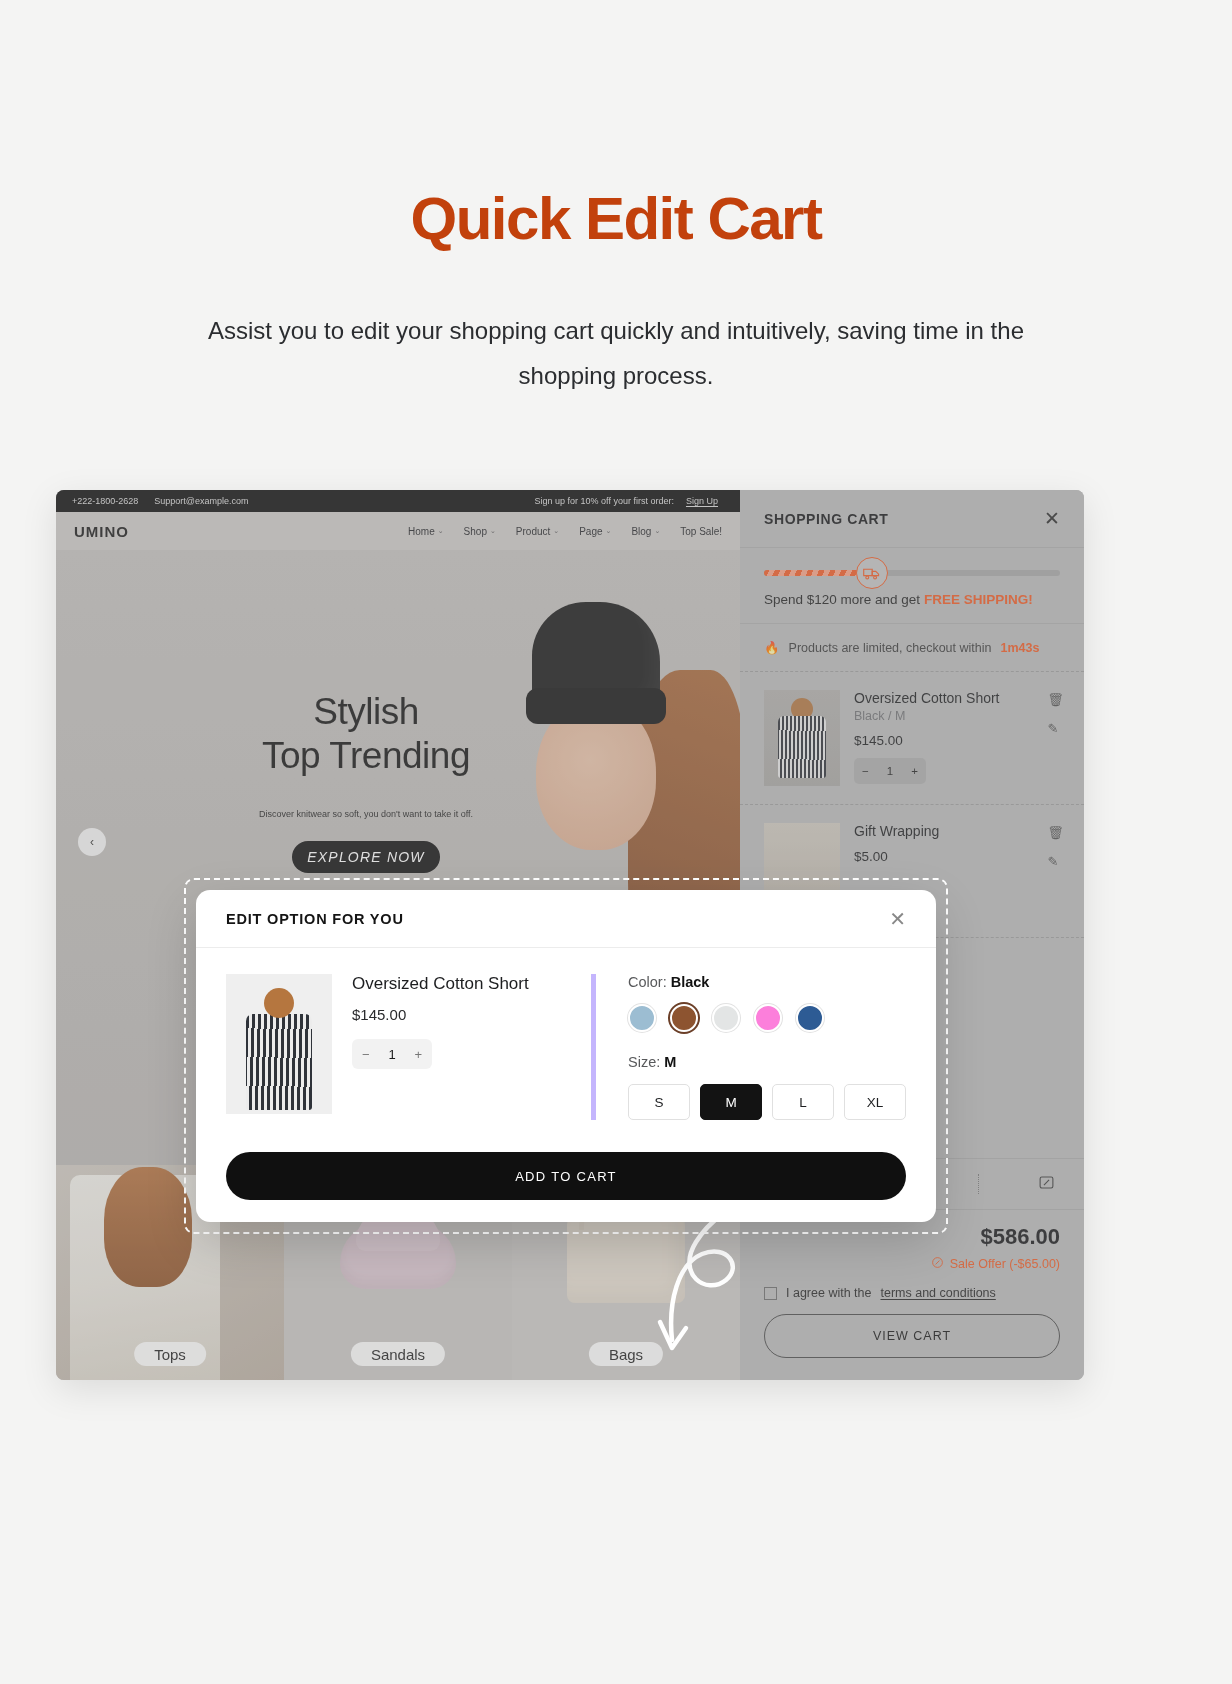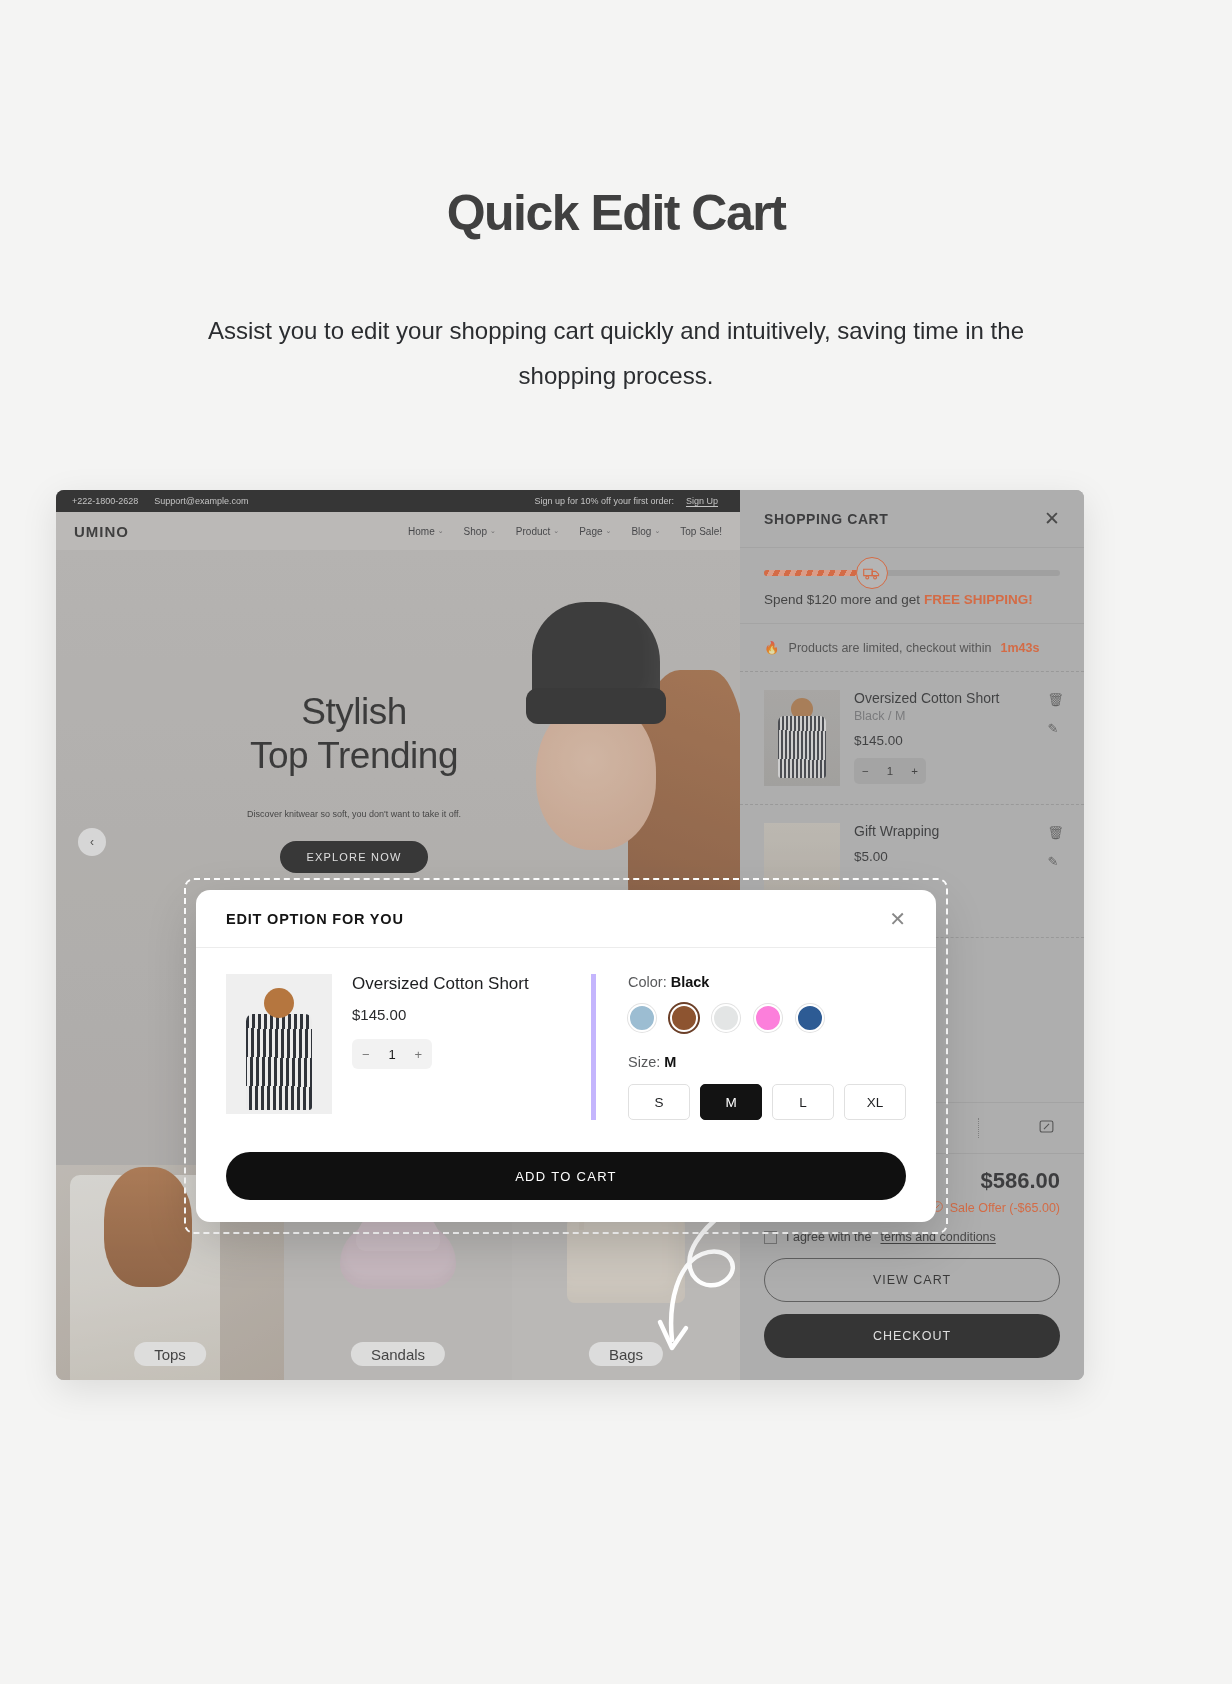--- a/index.html
+++ b/index.html
@@ -8,22 +8,22 @@
     background: #f4f4f3;
     font-family: "Liberation Sans", sans-serif;
     overflow: hidden;
   }
   .page { position: relative; width: 1232px; height: 1684px; }
 
   
   .hero-title {
     position: absolute; top: 186px; left: 0; width: 1232px;
     text-align: center;
-    font-size: 50px; font-weight: 700; letter-spacing: -1.5px;
-    color: #404040; line-height: 1.1;
+    font-size: 60px; font-weight: 700; letter-spacing: -1.5px;
+    color: #c2410c; line-height: 1.1;
   }
   .hero-sub {
     position: absolute; top: 308px; left: 50%; transform: translateX(-50%);
     width: 840px; text-align: center;
     font-size: 24px; line-height: 45px; color: #2b2d30; font-weight: 400;
   }
 
   
   .shot {
     position: absolute; left: 56px; top: 490px;
@@ -52,28 +52,28 @@
   .nav { margin-left: auto; display: flex; gap: 20px; font-size: 10px; color: #25262a; }
   .nav .navitem { display: flex; align-items: center; gap: 3px; }
   .caret { font-size: 7px; opacity: .7; }
 
   
   .hero-slide {
     position: absolute; top: 60px; left: 0; width: 684px; height: 615px;
     background: linear-gradient(180deg,#c3c0bd 0%, #bdbab7 55%, #b9b6b3 100%);
     overflow: hidden;
   }
-  .hero-copy { position: absolute; left: 148px; top: 140px; width: 300px; text-align: center; color: #151515; }
+  .hero-copy { position: absolute; left: 160px; top: 140px; width: 300px; text-align: center; color: #151515; }
   .hero-copy .l1 { font-size: 37px; letter-spacing: -.5px; line-height: 1.18; font-weight: 400; }
   .hero-copy .l2 { font-size: 37px; letter-spacing: -.5px; line-height: 1.18; font-weight: 400; }
   .hero-copy .desc { margin-top: 32px; font-size: 9px; color: #232323; }
   .explore-btn {
     margin: 22px auto 0; width: 148px; height: 32px; border-radius: 18px;
-    background: #101010; color: #fff; font-size: 11px; letter-spacing: 1.2px;
-    display: flex; align-items: center; justify-content: center;
+    background: #101010; color: #fff; font-size: 14px; letter-spacing: 1.2px;
+    display: flex; align-items: center; justify-content: center; font-style: italic;
   }
   .slider-arrow {
     position: absolute; left: 22px; top: 278px; width: 28px; height: 28px;
     border-radius: 50%; background: rgba(255,255,255,.82); color: #333;
     display: flex; align-items: center; justify-content: center; font-size: 12px;
   }
   
   .model {
     position: absolute; right: 0; top: 0; width: 230px; height: 615px; overflow: hidden;
   }
@@ -467,21 +467,20 @@
         </div>
 
         <div class="agree">
           <span class="box"></span>
           <span>I agree with the</span>
           <u>terms and conditions</u>
         </div>
 
         <div class="cart-btns">
           <div class="btn view">VIEW CART</div>
-          <div class="btn checkout">CHECKOUT</div>
         </div>
       </div>
 
       <div class="dim"></div>
 
       <svg class="arrow" viewBox="0 0 190 190">
         <path d="M188 16 C140 2, 78 18, 50 62 C30 94, 60 116, 80 100 C96 87, 82 64, 56 74 C32 84, 22 122, 26 160" fill="none" stroke="#ffffff" stroke-width="4.5" stroke-linecap="round"></path>
         <path d="M14 142 L26 168 L40 148" fill="none" stroke="#ffffff" stroke-width="4.5" stroke-linecap="round" stroke-linejoin="round"></path>
       </svg>
     </div>

